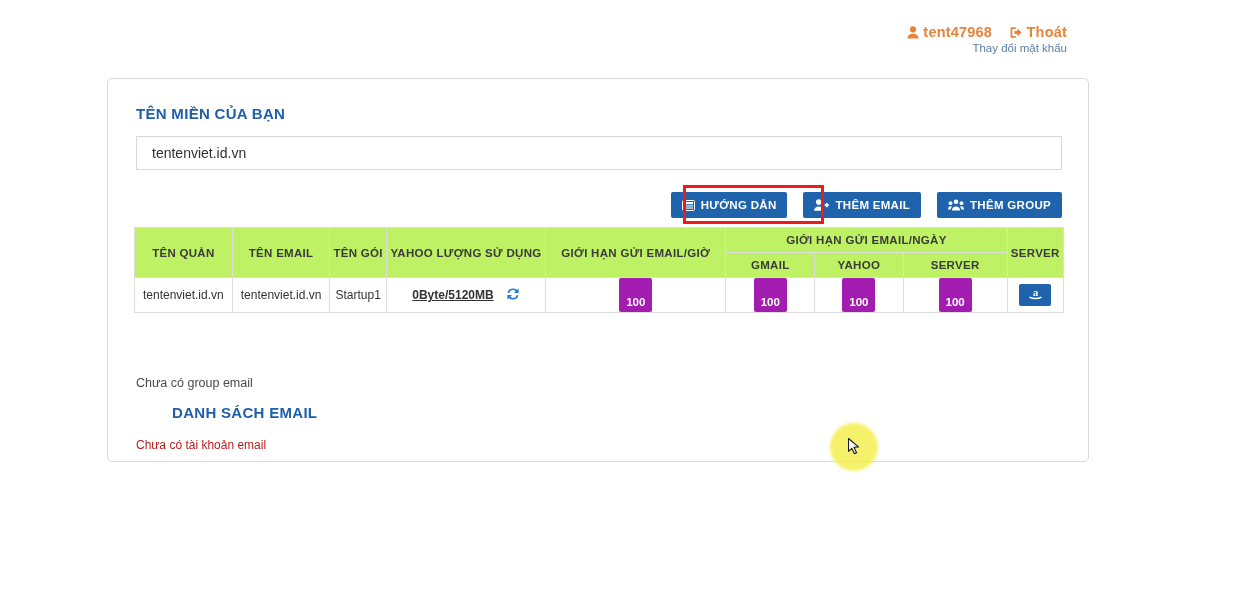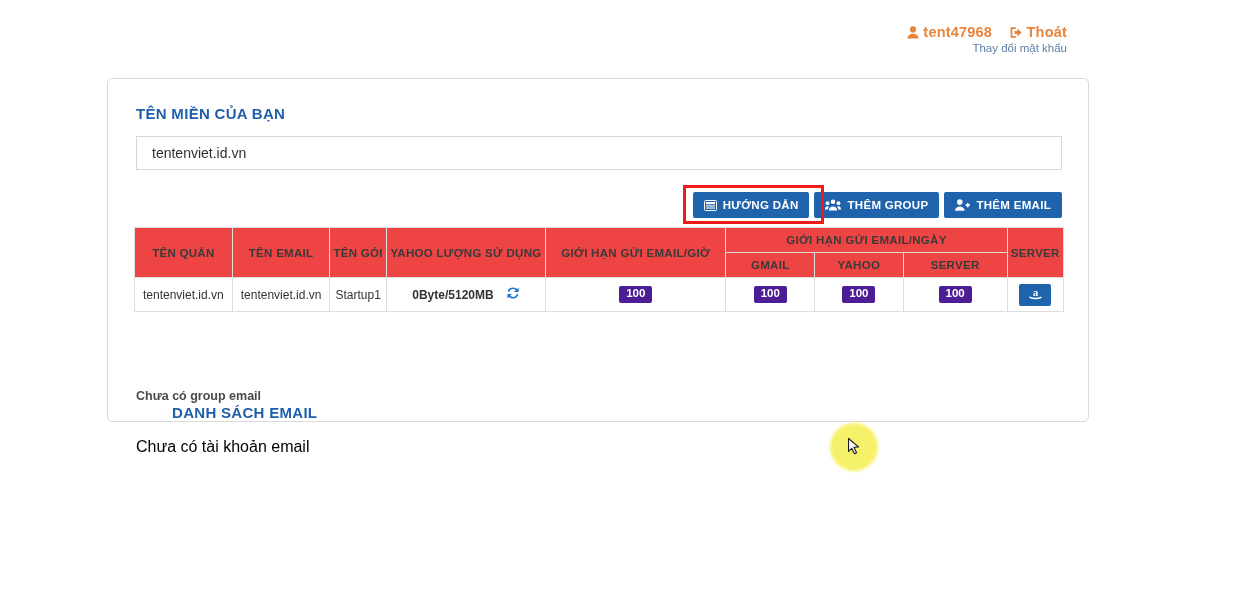--- a/index.html
+++ b/index.html
@@ -35,21 +35,21 @@
     font-size: 11.5px;
     color: #5a7fa6;
     cursor: pointer;
     line-height: 14px;
   }
 
   
   .card {
     position: absolute;
     left: 107px; top: 78px;
-    width: 982px; height: 344px;
+    width: 982px; height: 384px;
     border: 1px solid #dadada;
     border-radius: 5px;
     background: #fff;
   }
 
   .sec-title {
     color: #1f5fa9;
     font-size: 15px;
     font-weight: bold;
     letter-spacing: .3px;
@@ -69,21 +69,21 @@
     color: #2f2f2f;
   }
 
   .mgmt-title { position: absolute; left: 28px; top: 121px; }
 
   
   .btn-row {
     position: absolute;
     right: 26px; top: 113px;
     display: flex;
-    gap: 5px;
+    gap: 16px;
     justify-content: center;
   }
   .btn {
     background: #1f63ad;
     color: #fff;
     border: none;
     height: 26px;
     padding: 0 11px;
     font-family: "Liberation Sans", sans-serif;
     font-size: 11.5px;
@@ -113,74 +113,75 @@
     width: 930px;
     border-collapse: collapse;
     table-layout: fixed;
   }
   .tbl th, .tbl td {
     border: 1px solid #dddddd;
     text-align: center;
     color: #333;
   }
   .tbl th {
-    background: #ef4444;
+    background: #bef264;
     font-size: 11.5px;
     font-weight: bold;
     letter-spacing: .3px;
     padding: 6px 3px;
     color: #3a3a3a;
   }
   .tbl td {
     background: #fff;
     font-size: 12px;
     height: 34px;
     padding: 0 4px;
   }
 
   .usage-cell { position: relative; }
   .usage-inner {
     display: flex;
     align-items: center;
     justify-content: center;
     gap: 12px;
+    text-decoration: underline;
   }
   .refresh-ico { cursor: pointer; display: block; }
 
   .badge {
     display: inline-block;
-    background: #4c1d95;
+    background: #a21caf;
     color: #fff;
     font-size: 11.5px;
     font-weight: bold;
-    padding: 1px 7px 4px;
+    padding: 18px 7px 4px;
     border-radius: 2px;
     min-width: 28px;
     cursor: pointer;
   }
   .verify-btn {
     display: inline-flex;
     align-items: center;
     justify-content: center;
     background: #1f63ad;
     width: 32px; height: 22px;
     border-radius: 2px;
     cursor: pointer;
   }
 
   
   .grp-title { position: absolute; left: 28px; top: 263px; }
   .grp-empty {
-    position: absolute; left: 28px; top: 310px;
-    font-size: 12.5px; color: #4a4a4a; font-weight: bold;
+    position: absolute; left: 28px; top: 297px;
+    font-size: 12.5px; color: #4a4a4a;
   }
   .em-title { position: absolute; left: 28px; top: 325px; margin-left: 36px; }
   .em-empty {
     position: absolute; left: 28px; top: 359px;
-    font-size: 16px; color: #000000;
+    font-size: 12px; color: #b91c1c;
   }
 
   
   .cursor-glow {
     position: absolute;
     left: 830px; top: 423px;
     width: 48px; height: 48px;
     border-radius: 50%;
     background: #f5ee4a;
     opacity: .82;
@@ -235,41 +236,41 @@
             <rect x="0.5" y="0.5" width="12" height="10" rx="1" fill="none" stroke="#fff"></rect>
             <rect x="2" y="2" width="9" height="2.2" fill="#fff"></rect>
             <rect x="2" y="5.4" width="9" height="1.1" fill="#fff"></rect>
             <rect x="2" y="7.5" width="9" height="1.1" fill="#fff"></rect>
           </svg>
       </span>
       <span>HƯỚNG DẪN</span>
     </button>
     <button class="btn">
       <span>
+        <svg width="15" height="12" viewBox="0 0 15 12">
+            <circle cx="4.8" cy="3.1" r="2.8" fill="#fff"></circle>
+            <path d="M0 11.7c0-2.7 2.1-4.3 4.8-4.3s4.8 1.6 4.8 4.3z" fill="#fff"></path>
+            <rect x="10.6" y="5.3" width="4.3" height="1.7" fill="#fff"></rect>
+            <rect x="11.9" y="4" width="1.7" height="4.3" fill="#fff"></rect>
+          </svg>
+      </span>
+      <span>THÊM EMAIL</span>
+    </button>
+    <button class="btn">
+      <span>
         <svg width="16" height="12" viewBox="0 0 16 12">
             <circle cx="8" cy="2.7" r="2.3" fill="#fff"></circle>
             <path d="M3.9 11.6c0-2.6 1.8-4.1 4.1-4.1s4.1 1.5 4.1 4.1z" fill="#fff"></path>
             <circle cx="2.5" cy="4.2" r="1.9" fill="#fff"></circle>
             <path d="M0 10.4c0-2 1.1-3.1 2.5-3.1 .6 0 1.1.2 1.5.5-.8.7-1.2 1.7-1.3 2.6z" fill="#fff"></path>
             <circle cx="13.5" cy="4.2" r="1.9" fill="#fff"></circle>
             <path d="M16 10.4c0-2-1.1-3.1-2.5-3.1-.6 0-1.1.2-1.5.5.8.7 1.2 1.7 1.3 2.6z" fill="#fff"></path>
           </svg>
       </span>
       <span>THÊM GROUP</span>
-    </button>
-    <button class="btn">
-      <span>
-        <svg width="15" height="12" viewBox="0 0 15 12">
-            <circle cx="4.8" cy="3.1" r="2.8" fill="#fff"></circle>
-            <path d="M0 11.7c0-2.7 2.1-4.3 4.8-4.3s4.8 1.6 4.8 4.3z" fill="#fff"></path>
-            <rect x="10.6" y="5.3" width="4.3" height="1.7" fill="#fff"></rect>
-            <rect x="11.9" y="4" width="1.7" height="4.3" fill="#fff"></rect>
-          </svg>
-      </span>
-      <span>THÊM EMAIL</span>
     </button>
   </div>
 
   <div class="hl-box"></div>
 
   <table class="tbl">
     <colgroup>
       <col style="width:97px">
         <col style="width:97px">
         <col style="width:56px">

